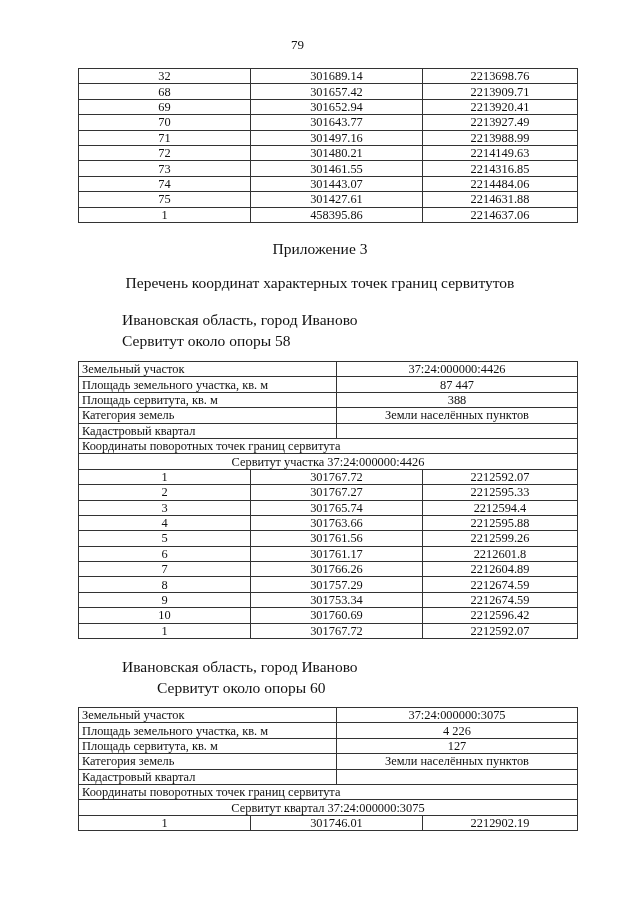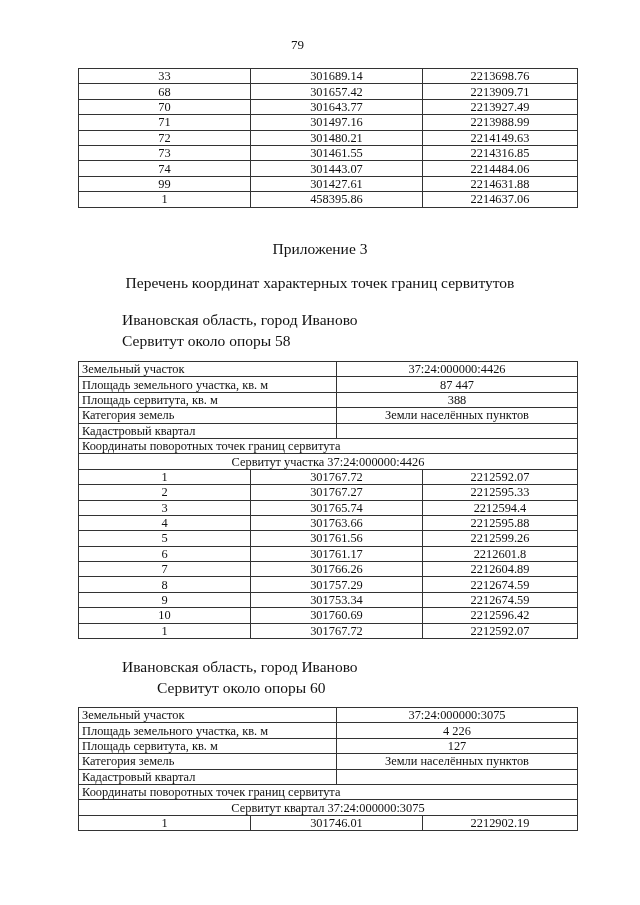--- a/index.html
+++ b/index.html
@@ -28,30 +28,35 @@
 <div class="abs page-num">79</div>
 
 <table class="grid" id="cont-table" style="top:68px;">
   <colgroup>
       <col style="width:172px">
       <col style="width:172px">
       <col style="width:155px">
     </colgroup>
   <tbody id="cont-body">
       <tr>
-        <td class="c">33</td>
+        <td class="c">32</td>
         <td class="c">301689.14</td>
         <td class="c">2213698.76</td>
       </tr>
       <tr>
         <td class="c">68</td>
         <td class="c">301657.42</td>
         <td class="c">2213909.71</td>
       </tr>
       <tr>
+        <td class="c">69</td>
+        <td class="c">301652.94</td>
+        <td class="c">2213920.41</td>
+      </tr>
+      <tr>
         <td class="c">70</td>
         <td class="c">301643.77</td>
         <td class="c">2213927.49</td>
       </tr>
       <tr>
         <td class="c">71</td>
         <td class="c">301497.16</td>
         <td class="c">2213988.99</td>
       </tr>
       <tr>
@@ -63,21 +68,21 @@
         <td class="c">73</td>
         <td class="c">301461.55</td>
         <td class="c">2214316.85</td>
       </tr>
       <tr>
         <td class="c">74</td>
         <td class="c">301443.07</td>
         <td class="c">2214484.06</td>
       </tr>
       <tr>
-        <td class="c">99</td>
+        <td class="c">75</td>
         <td class="c">301427.61</td>
         <td class="c">2214631.88</td>
       </tr>
       <tr>
         <td class="c">1</td>
         <td class="c">458395.86</td>
         <td class="c">2214637.06</td>
       </tr>
     </tbody>
 </table>

